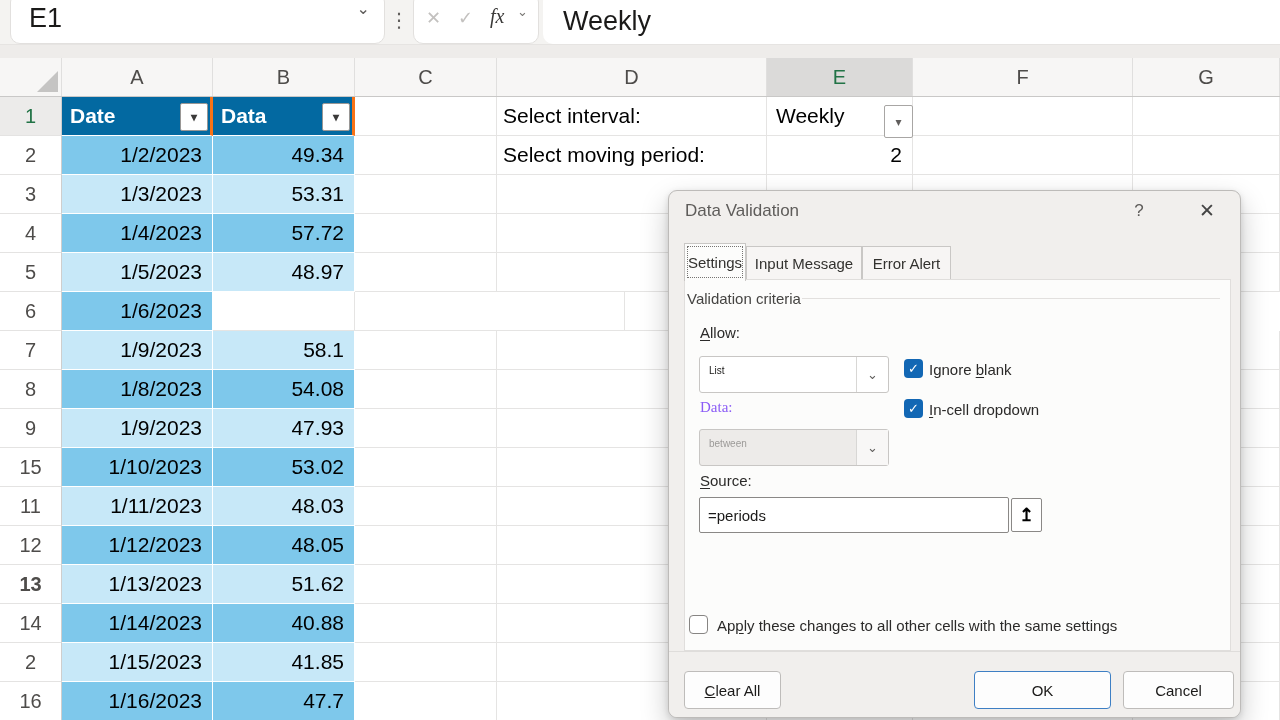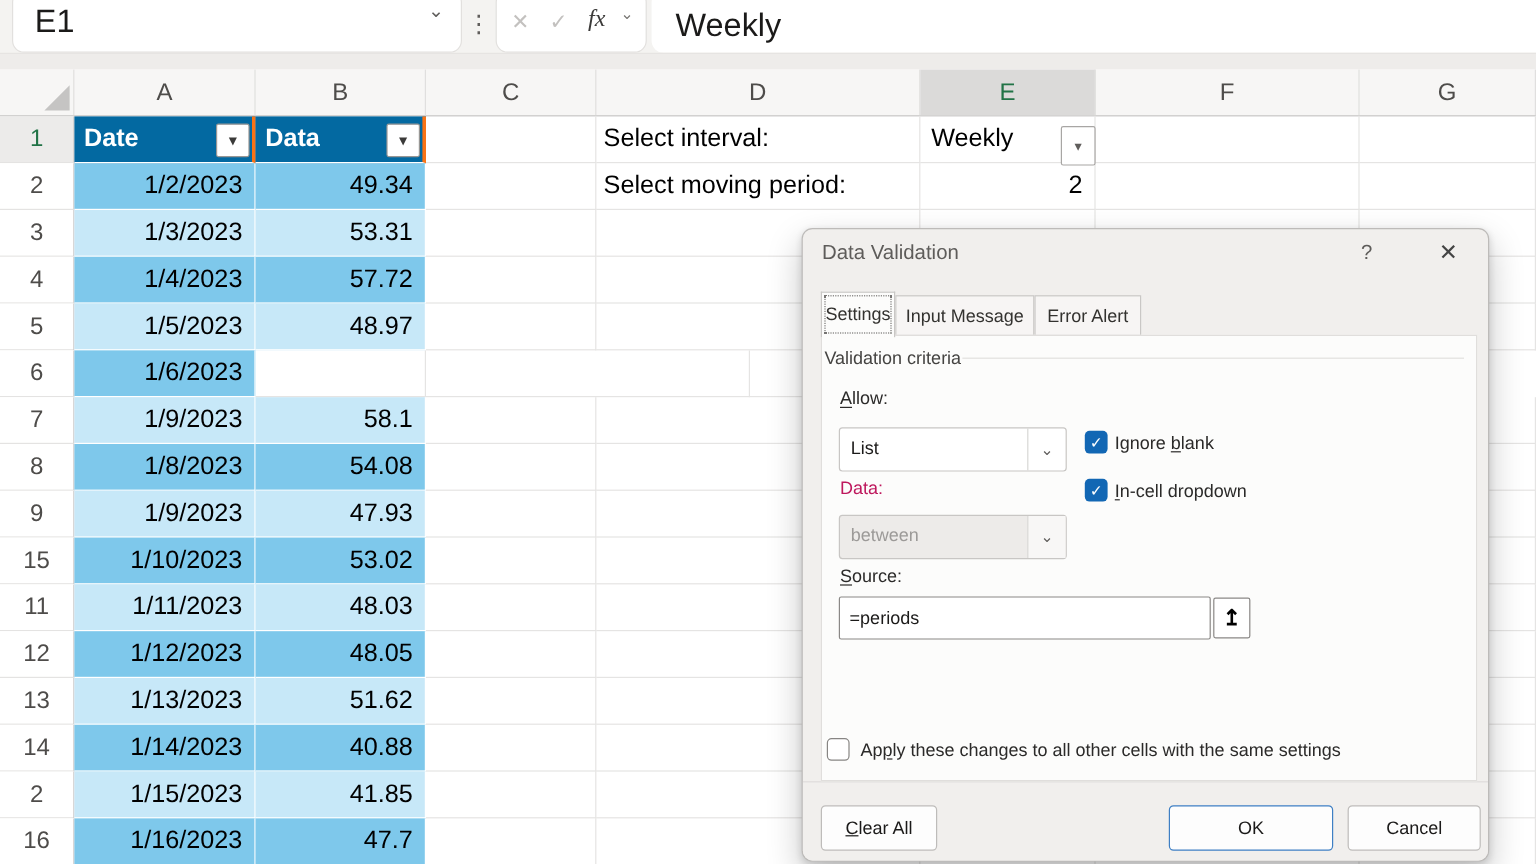--- a/index.html
+++ b/index.html
@@ -77,26 +77,26 @@
        font-size:15px;color:#33322F;}
   .tab.active{top:52px;height:38px;background:#FCFCFB;border-bottom:none;z-index:3;
               outline:1px dotted #767472;outline-offset:-4px;}
 
   .panel{position:absolute;left:15px;top:88px;width:547px;height:372px;background:#FCFCFB;
          border:1px solid #E0DEDC;box-sizing:border-box;z-index:1;}
 
   .seclabel{position:absolute;left:18px;top:99px;font-size:15px;color:#454442;z-index:2;}
   .secline{position:absolute;left:133px;top:107px;width:418px;height:1px;background:#E2E0DE;z-index:2;}
   .flabel{position:absolute;font-size:15px;color:#2B2A29;z-index:2;}
-  .flabel.gray{color:#be185d;}
+  .flabel.gray{color:#8b5cf6;font-family:Liberation Serif, serif;}
   .flabel u{text-underline-offset:2px;}
 
   .combo{position:absolute;left:30px;width:190px;height:37px;background:#fff;
          border:1px solid #C8C6C4;border-radius:3px;box-sizing:border-box;z-index:2;}
-  .combo .cval{position:absolute;left:9px;top:8px;font-size:15px;color:#1B1A19;}
+  .combo .cval{position:absolute;left:9px;top:8px;font-size:10px;color:#1B1A19;}
   .combo .cchev{position:absolute;right:0;top:0;width:32px;height:100%;border-left:1px solid #D8D7D5;
         display:flex;align-items:center;justify-content:center;font-size:13px;color:#605E5C;box-sizing:border-box;}
   .combo.disabled{background:#EDEBE9;}
   .combo.disabled .cval{color:#9C9A98;}
   .combo.disabled .cchev{background:#F8F7F6;}
 
   .cb{position:absolute;width:19px;height:19px;border-radius:4px;box-sizing:border-box;z-index:2;}
   .cb.checked{background:#1267B4;color:#fff;display:flex;align-items:center;justify-content:center;
               font-size:13px;}
   .cb.unchecked{background:#fff;border:1px solid #878583;}
@@ -271,21 +271,21 @@
         <div class="gut" style="width: 62px;">12</div>
         <div class="td dark" style="width: 151px;">1/12/2023</div>
         <div class="td dark" style="width: 142px;">48.05</div>
         <div class="gcell" style="width: 142px;"></div>
         <div class="gcell" style="width: 270px;"></div>
         <div class="gcell" style="width: 146px;"></div>
         <div class="gcell" style="width: 220px;"></div>
         <div class="gcell" style="width: 147px;"></div>
       </div>
       <div class="srow">
-        <div class="gut" style="width: 62px;">13</div>
+        <div class="gut" style="width: 62px; font-weight: bold;">13</div>
         <div class="td light" style="width: 151px;">1/13/2023</div>
         <div class="td light" style="width: 142px;">51.62</div>
         <div class="gcell" style="width: 142px;"></div>
         <div class="gcell" style="width: 270px;"></div>
         <div class="gcell" style="width: 146px;"></div>
         <div class="gcell" style="width: 220px;"></div>
         <div class="gcell" style="width: 147px;"></div>
       </div>
       <div class="srow">
         <div class="gut" style="width: 62px;">14</div>

